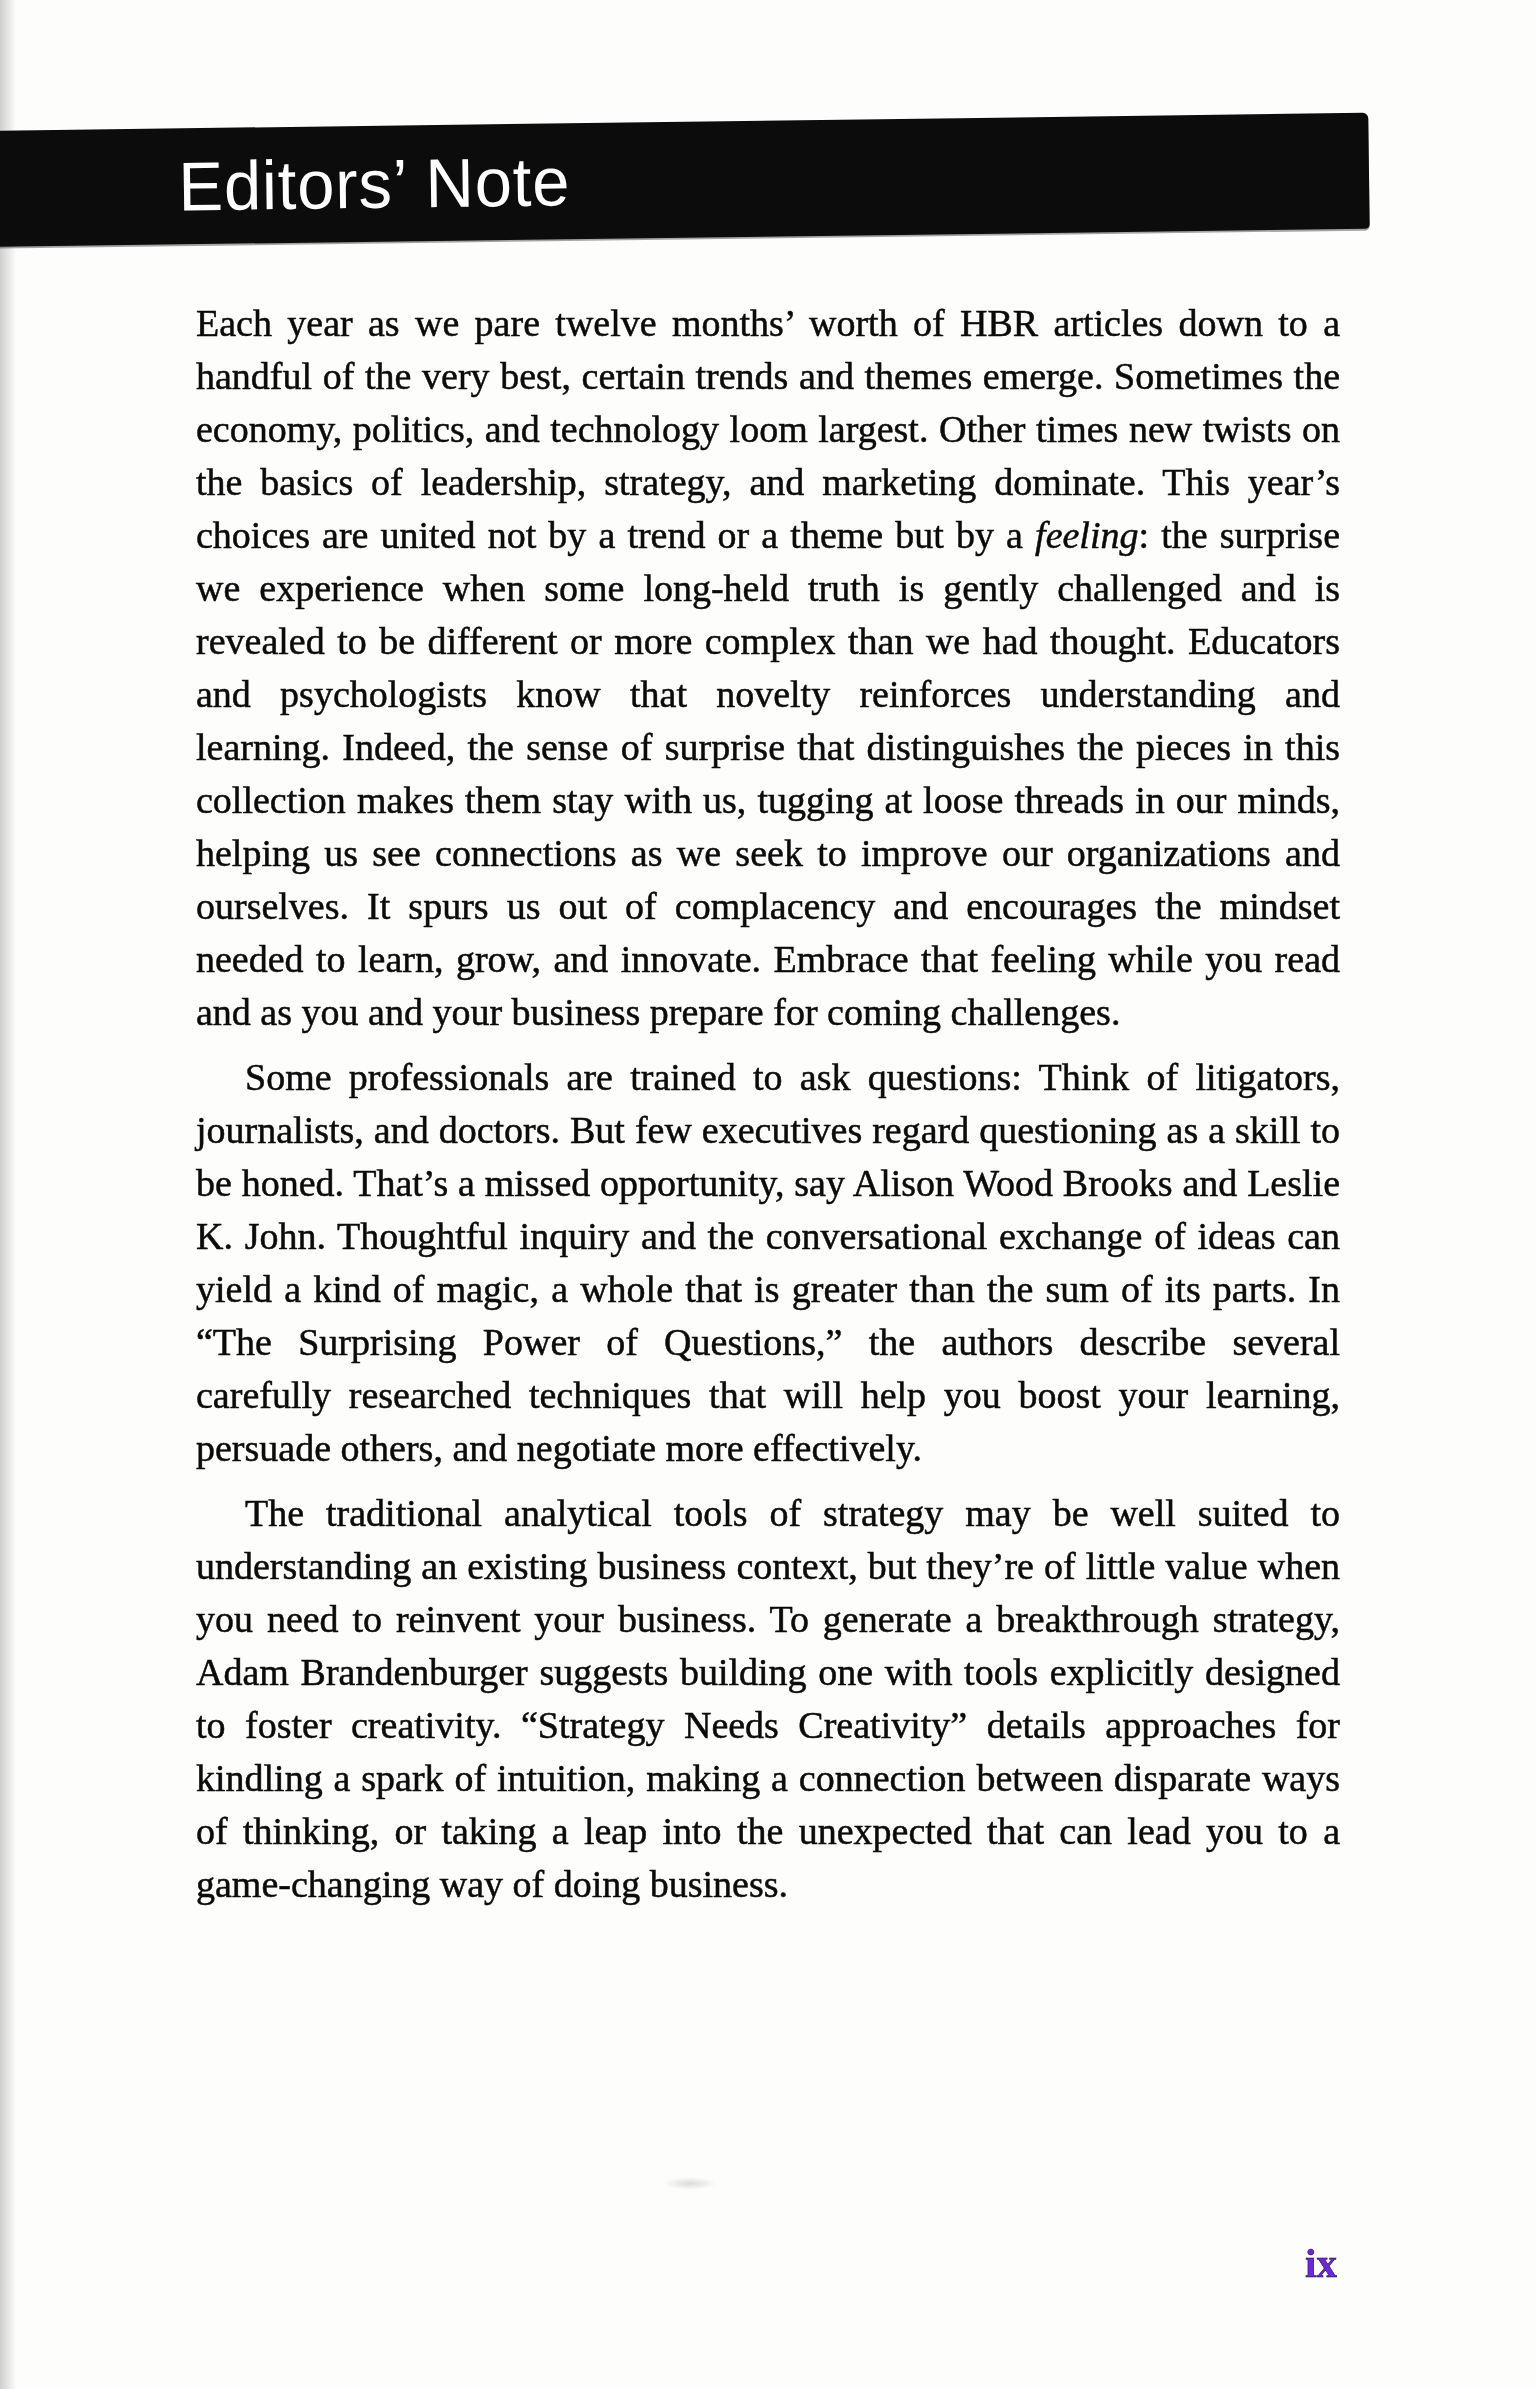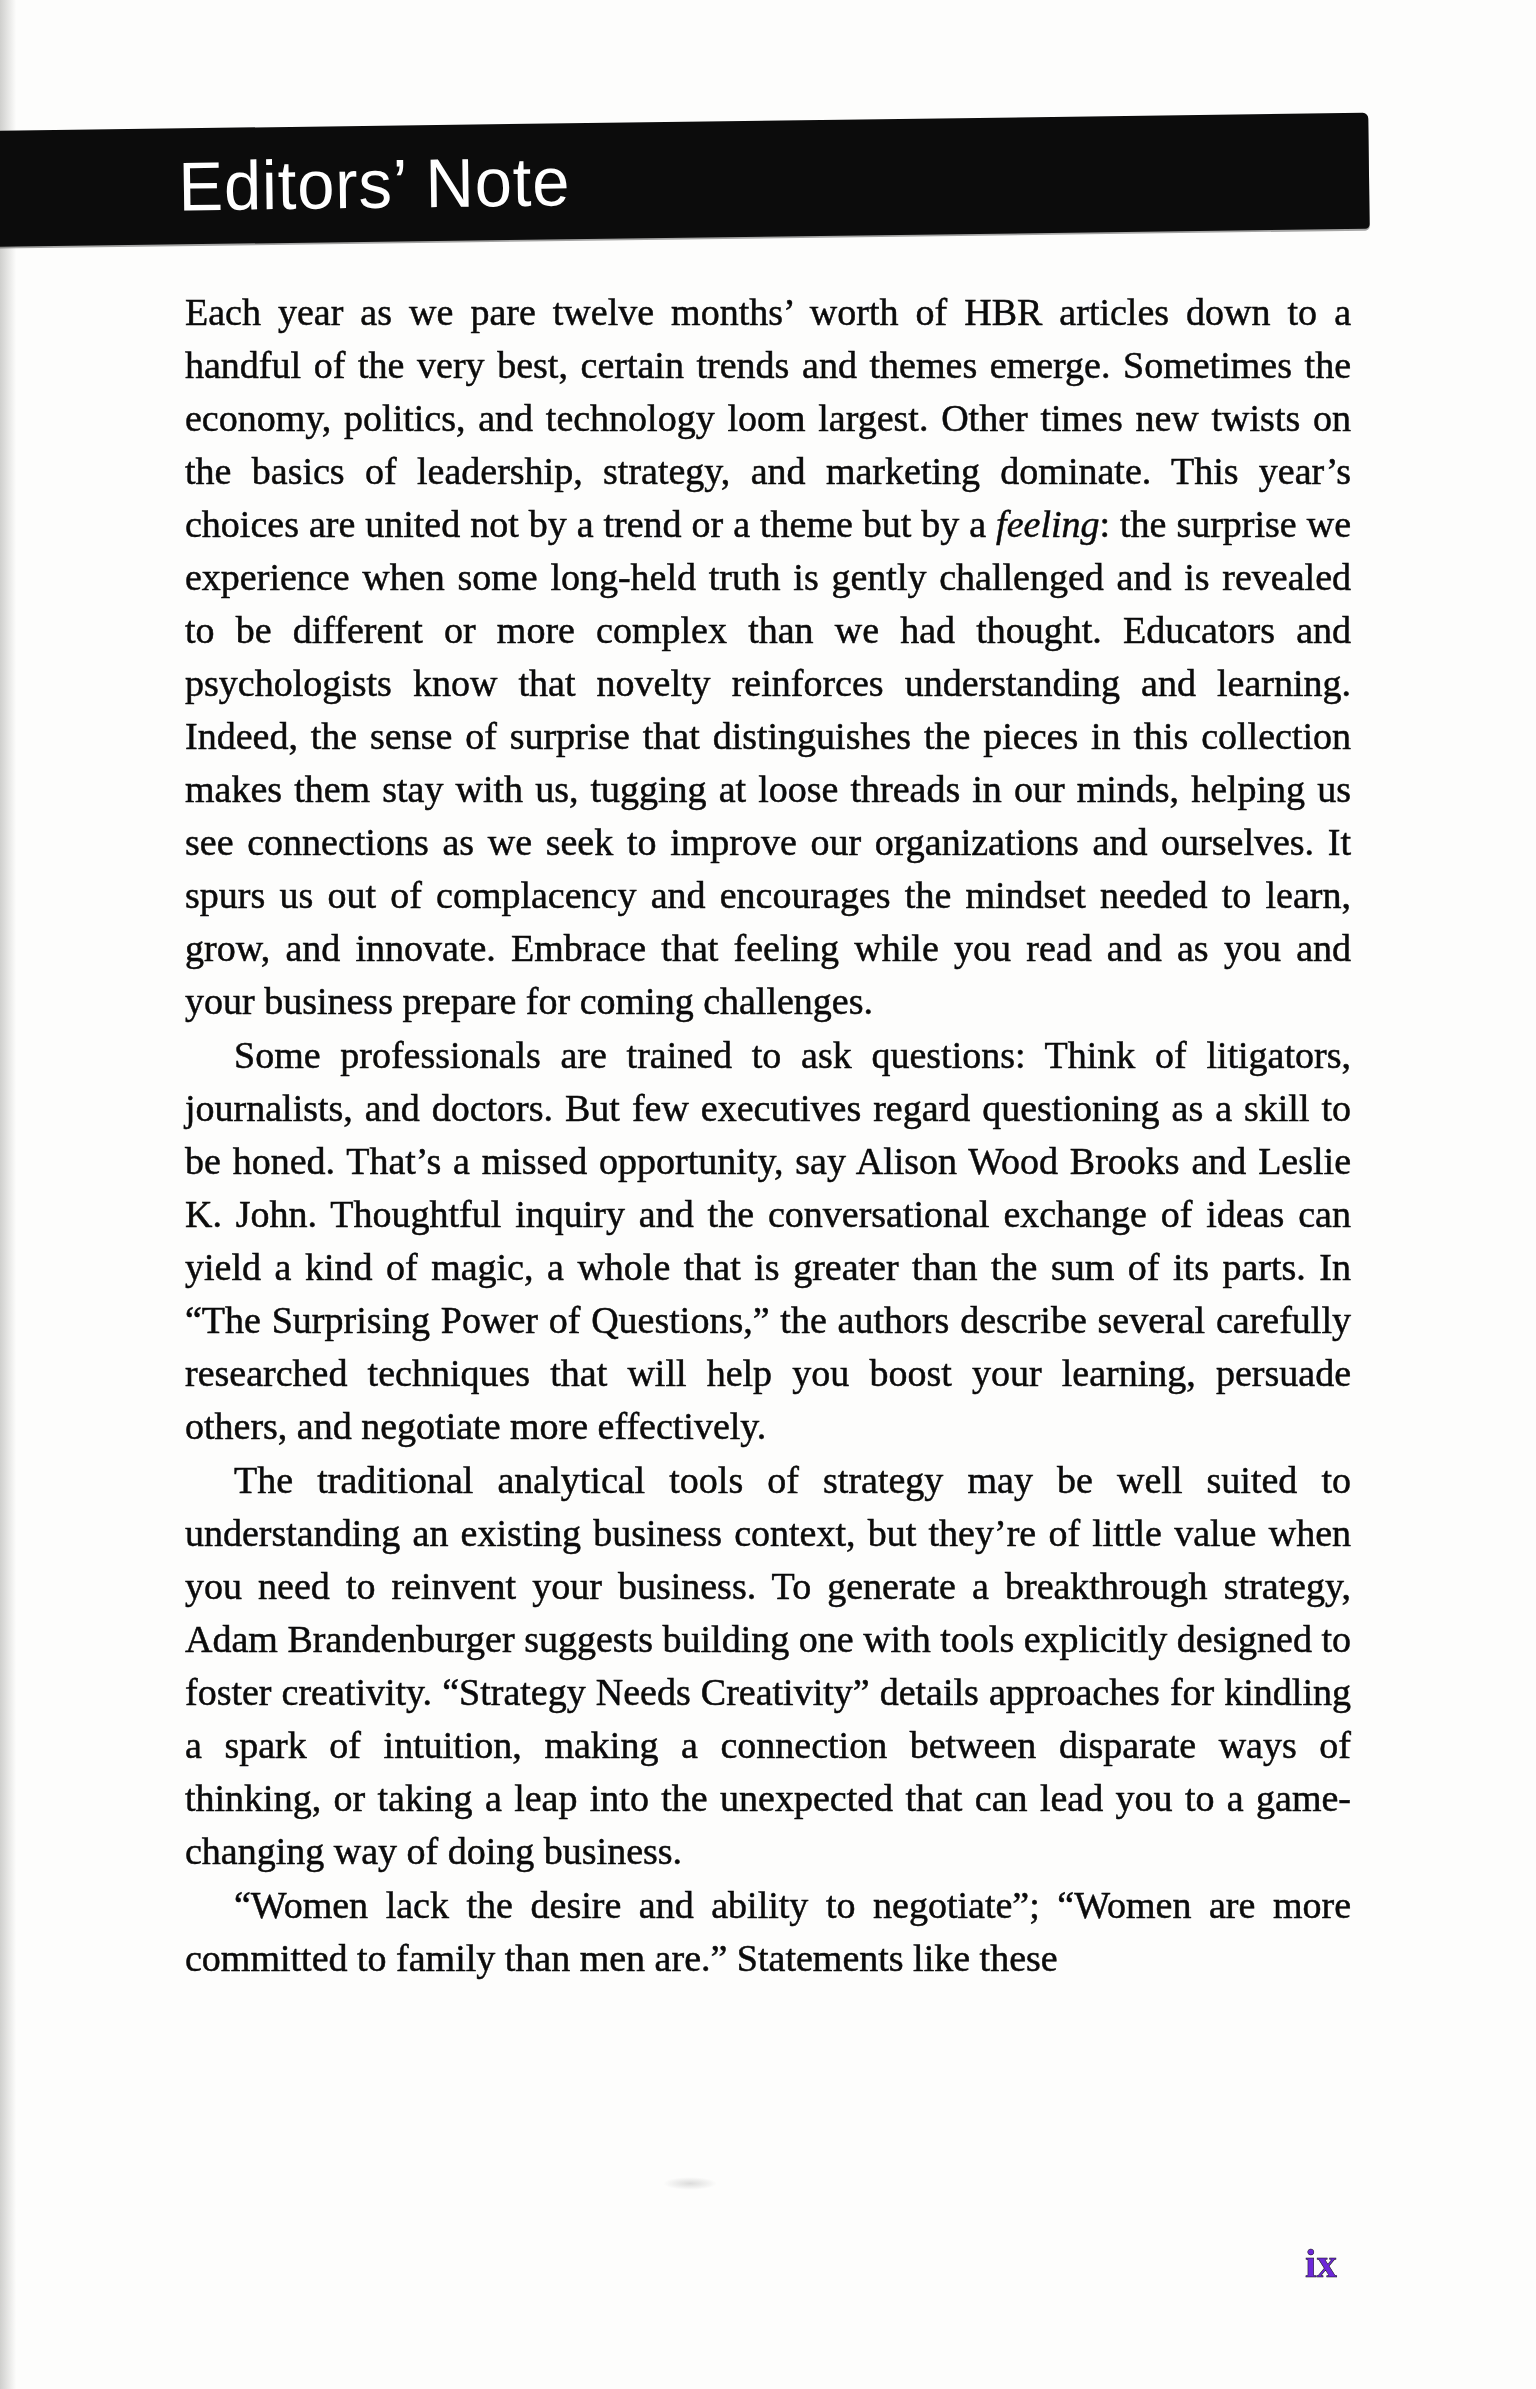--- a/index.html
+++ b/index.html
@@ -53,21 +53,21 @@
     top: 285px;
     width: 1168px;
     font-family: "Liberation Serif", serif;
     font-size: 38px;
     line-height: 53px;
     color: #0b0b0b;
     text-align: justify;
     -webkit-text-stroke: 0.5px #0b0b0b;
   }
   .content p {
-    margin: 1px;
+    margin: 12px;
     padding: 0;
   }
   .content p.indent {
     text-indent: 49px;
   }
   .seg-b { font-weight: 400; }
   .seg-i { font-style: italic; }
   .page-number {
     position: absolute;
     left: 1305px;
@@ -95,19 +95,18 @@
 <div class="scan-edge"></div>
 
 <header class="banner">
   <h1 class="banner-title">Editors’ Note</h1>
 </header>
 
 <main class="content">
     <p class=""><span class="seg-n">Each year as we pare twelve months’ worth of HBR articles down to a handful of the very best, certain trends and themes emerge. Sometimes the economy, politics, and technology loom largest. Other times new twists on the basics of leadership, strategy, and marketing dominate. This year’s choices are united not by a trend or a theme but by a </span><span class="seg-i">feeling</span><span class="seg-n">: the surprise we experience when some long-held truth is gently challenged and is revealed to be different or more complex than we had thought. Educators and psychologists know that novelty reinforces understanding and learning. Indeed, the sense of surprise that distinguishes the pieces in this collection makes them stay with us, tugging at loose threads in our minds, helping us see connections as we seek to improve our organizations and ourselves. It spurs us out of complacency and encourages the mindset needed to learn, grow, and innovate. Embrace that feeling while you read and as you and your business prepare for coming challenges.</span></p>
     <p class="indent"><span class="seg-n">Some professionals are trained to ask questions: Think of litigators, journalists, and doctors. But few executives regard questioning as a skill to be honed. That’s a missed opportunity, say Alison Wood Brooks and Leslie K. John. Thoughtful inquiry and the conversational exchange of ideas can yield a kind of magic, a whole that is greater than the sum of its parts. In </span><span class="seg-b">“The Surprising Power of Questions,”</span><span class="seg-n"> the authors describe several carefully researched techniques that will help you boost your learning, persuade others, and negotiate more effectively.</span></p>
     <p class="indent"><span class="seg-n">The traditional analytical tools of strategy may be well suited to understanding an existing business context, but they’re of little value when you need to reinvent your business. To generate a breakthrough strategy, Adam Brandenburger suggests building one with tools explicitly designed to foster creativity. </span><span class="seg-b">“Strategy Needs Creativity”</span><span class="seg-n"> details approaches for kindling a spark of intuition, making a connection between disparate ways of thinking, or taking a leap into the unexpected that can lead you to a game-changing way of doing business.</span></p>
-    <p class="indent"><span class="seg-n">“Women lack the desire and ability to negotiate”; “Women are more committed to family than men are.” Statements like these</span></p>
   </main>
 
 <div class="smudge"></div>
 
 <div class="page-number">ix</div>
 
 
 </body></html>

